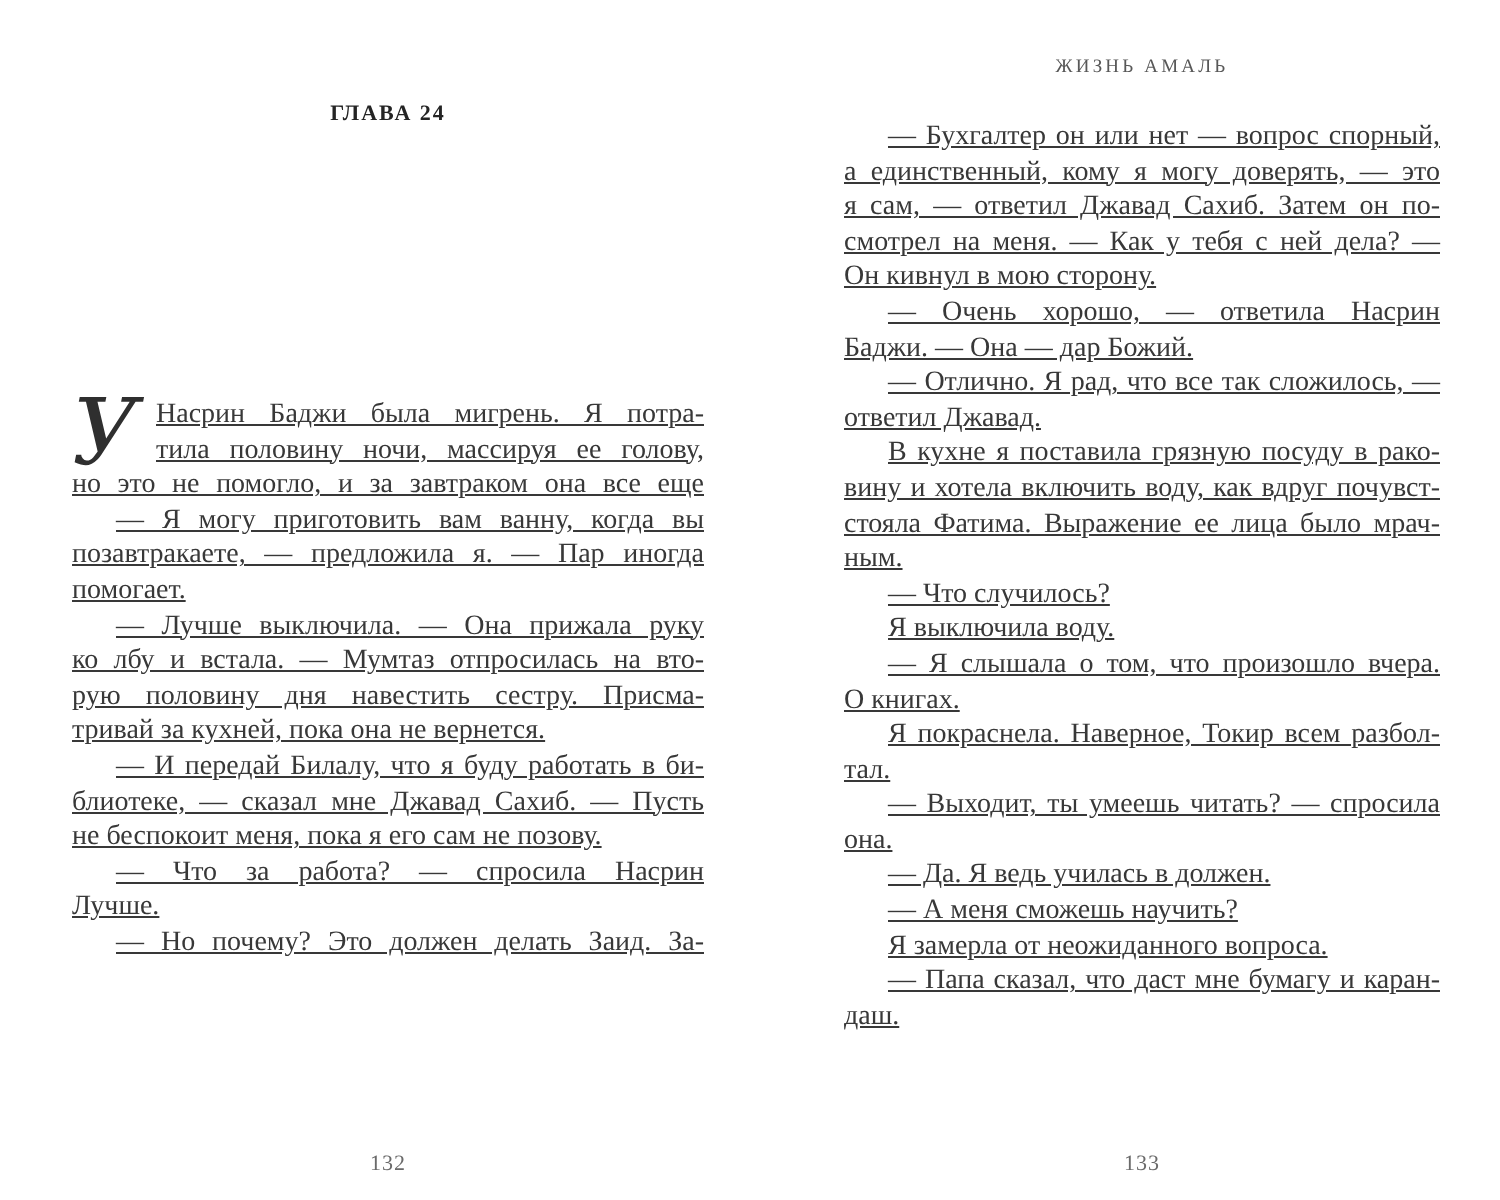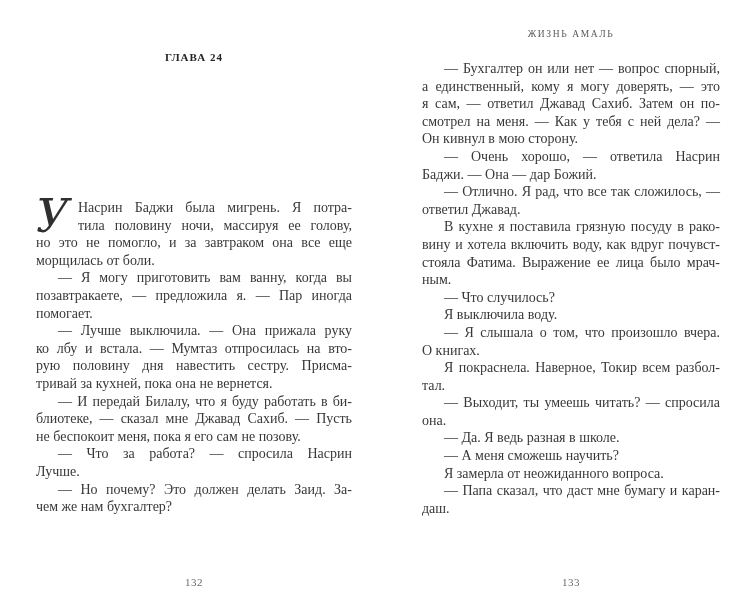--- a/index.html
+++ b/index.html
@@ -27,21 +27,21 @@
     font-size: 9.5px; letter-spacing: 1.6px;
     color: #585858;
   }
   .body-text {
     position: absolute; left: 0; right: 0;
     font-size: 14px; line-height: 17.6px;
   }
   .left  .body-text { top: 199px; }
   .right .body-text { top: 60px; }
 
-  .para { margin: 0; }
+  .para { margin: 0; text-decoration: underline; }
   .line { text-align: left; }
   .line.just {
     text-align: justify;
     text-align-last: justify;
     -moz-text-align-last: justify;
   }
   .line.ind { text-indent: 22px; }
 
   .dropcap {
     float: left;
@@ -66,21 +66,20 @@
 <div class="spread">
 
   <section class="page left">
     <h2 class="chapter-heading">ГЛАВА 24</h2>
     <div class="body-text" id="left-body">
         <div class="para">
           <span class="dropcap">У</span>
           <div class="line just">Насрин Баджи была мигрень. Я потра-</div>
           <div class="line just">тила половину ночи, массируя ее голову,</div>
           <div class="line just">но это не помогло, и за завтраком она все еще</div>
-          <div class="line">морщилась от боли.</div>
         </div>
         <div class="para">
           <div class="line just ind">— Я могу приготовить вам ванну, когда вы</div>
           <div class="line just">позавтракаете, — предложила я. — Пар иногда</div>
           <div class="line">помогает.</div>
         </div>
         <div class="para">
           <div class="line just ind">— Лучше выключила. — Она прижала руку</div>
           <div class="line just">ко лбу и встала. — Мумтаз отпросилась на вто-</div>
           <div class="line just">рую половину дня навестить сестру. Присма-</div>
@@ -90,21 +89,20 @@
           <div class="line just ind">— И передай Билалу, что я буду работать в би-</div>
           <div class="line just">блиотеке, — сказал мне Джавад Сахиб. — Пусть</div>
           <div class="line">не беспокоит меня, пока я его сам не позову.</div>
         </div>
         <div class="para">
           <div class="line just ind">— Что за работа? — спросила Насрин</div>
           <div class="line">Лучше.</div>
         </div>
         <div class="para">
           <div class="line just ind">— Но почему? Это должен делать Заид. За-</div>
-          <div class="line">чем же нам бухгалтер?</div>
         </div>
       </div>
     <div class="folio">132</div>
   </section>
 
   <section class="page right">
     <div class="running-header">ЖИЗНЬ АМАЛЬ</div>
     <div class="body-text" id="right-body">
         <div class="para">
           <div class="line just ind">— Бухгалтер он или нет — вопрос спорный,</div>
@@ -139,21 +137,21 @@
         </div>
         <div class="para">
           <div class="line just ind">Я покраснела. Наверное, Токир всем разбол-</div>
           <div class="line">тал.</div>
         </div>
         <div class="para">
           <div class="line just ind">— Выходит, ты умеешь читать? — спросила</div>
           <div class="line">она.</div>
         </div>
         <div class="para">
-          <div class="line ind">— Да. Я ведь разная в школе.</div>
+          <div class="line ind">— Да. Я ведь училась в должен.</div>
         </div>
         <div class="para">
           <div class="line ind">— А меня сможешь научить?</div>
         </div>
         <div class="para">
           <div class="line ind">Я замерла от неожиданного вопроса.</div>
         </div>
         <div class="para">
           <div class="line just ind">— Папа сказал, что даст мне бумагу и каран-</div>
           <div class="line">даш.</div>

